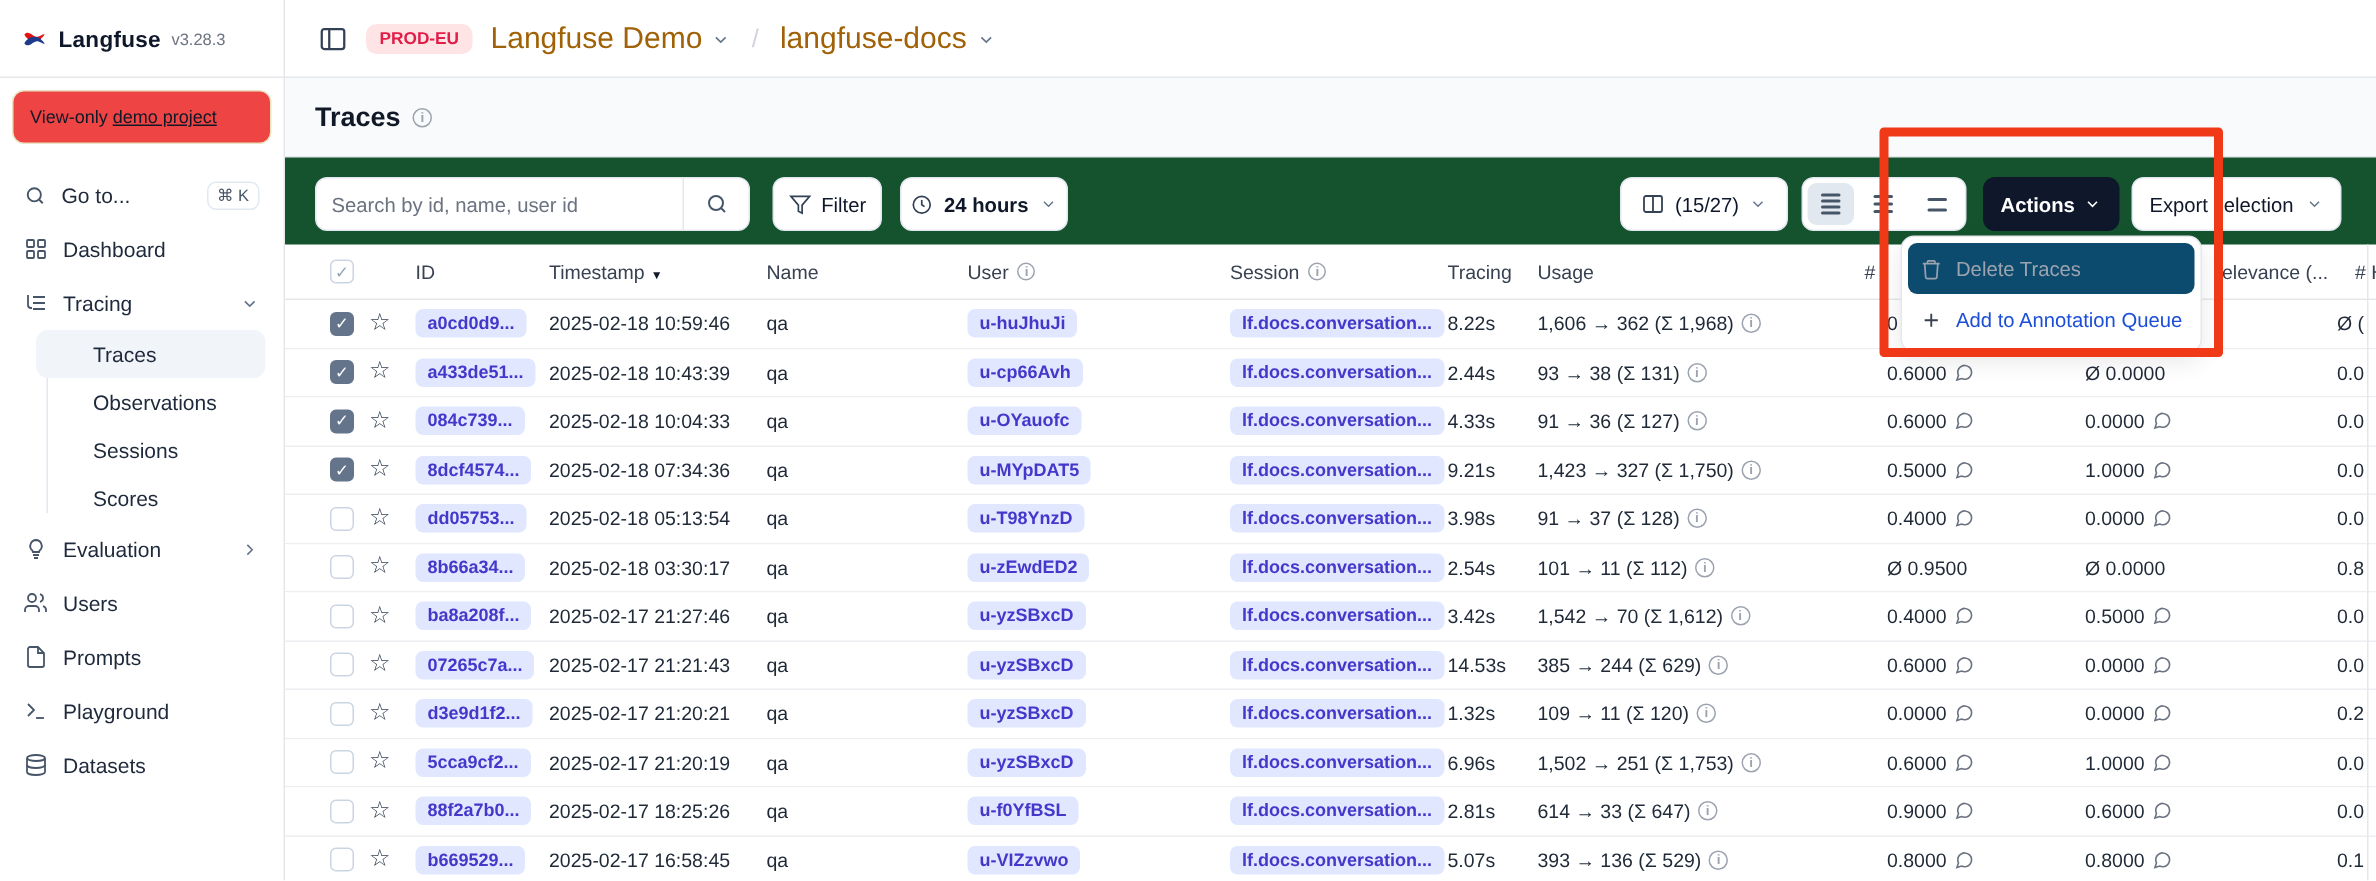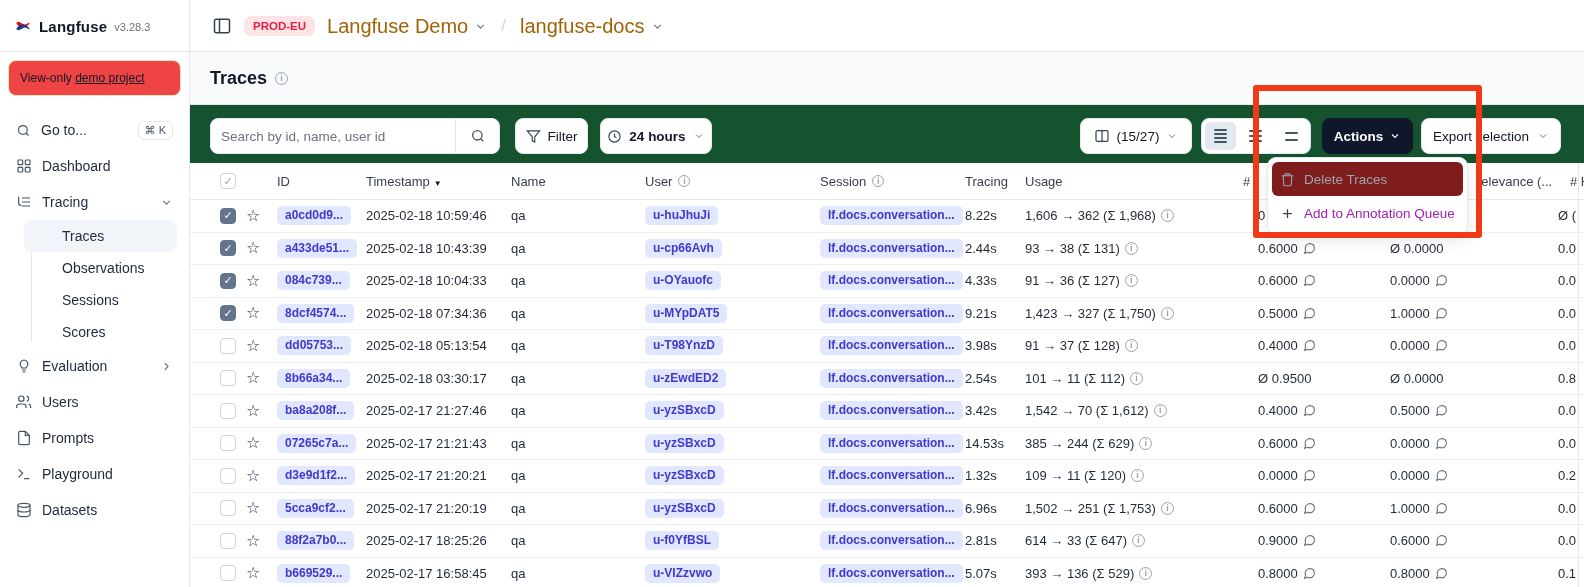--- a/index.html
+++ b/index.html
@@ -77,22 +77,22 @@
   .cb.checked { background:#64748b; border-color:#64748b; }
   .cb.head { color:#94a3b8; }
   .star { font-size:16px; color:#334155; cursor:pointer; line-height:1; }
   .pill { background:#e0e7ff; color:#4338ca; font-weight:700; font-size:12px; padding:2px 8px 3px; border-radius:5px; white-space:nowrap; cursor:pointer; }
   .sort { font-size:8px; color:#111827; margin-left:4px; }
   .hdr-abs { position:absolute; top:0; height:37px; display:flex; align-items:center; white-space:nowrap; }
   .vline { position:absolute; top:0; bottom:0; left:1388px; width:1px; background:#e5e7eb; }
 
   
   .menu { position:absolute; left:1077px; top:105px; width:201px; background:#fff; border:1px solid #e5e7eb; border-radius:9px; box-shadow:0 6px 16px rgba(0,0,0,.09); padding:4px; z-index:40; }
-  .menu-item { display:flex; align-items:center; gap:9px; height:34px; padding:0 8px; border-radius:6px; font-size:13.5px; color:#a21caf; cursor:pointer; white-space:nowrap; }
-  .menu-item.disabled { background:#7f1d1d; color:#9ca3af; }
+  .menu-item { display:flex; align-items:center; gap:9px; height:34px; padding:0 8px; border-radius:6px; font-size:13.5px; color:#1d4ed8; cursor:pointer; white-space:nowrap; }
+  .menu-item.disabled { background:#0c4a6e; color:#9ca3af; }
   .menu-item .micon { display:flex; }
 
   
   .red-rect { position:absolute; left:1063px; top:33px; width:229px; height:153px; border:6px solid #f03917; border-radius:3px; z-index:50; pointer-events:none; }
 
   svg { display:block; }
 </style>
 </head>
 <body>
 

